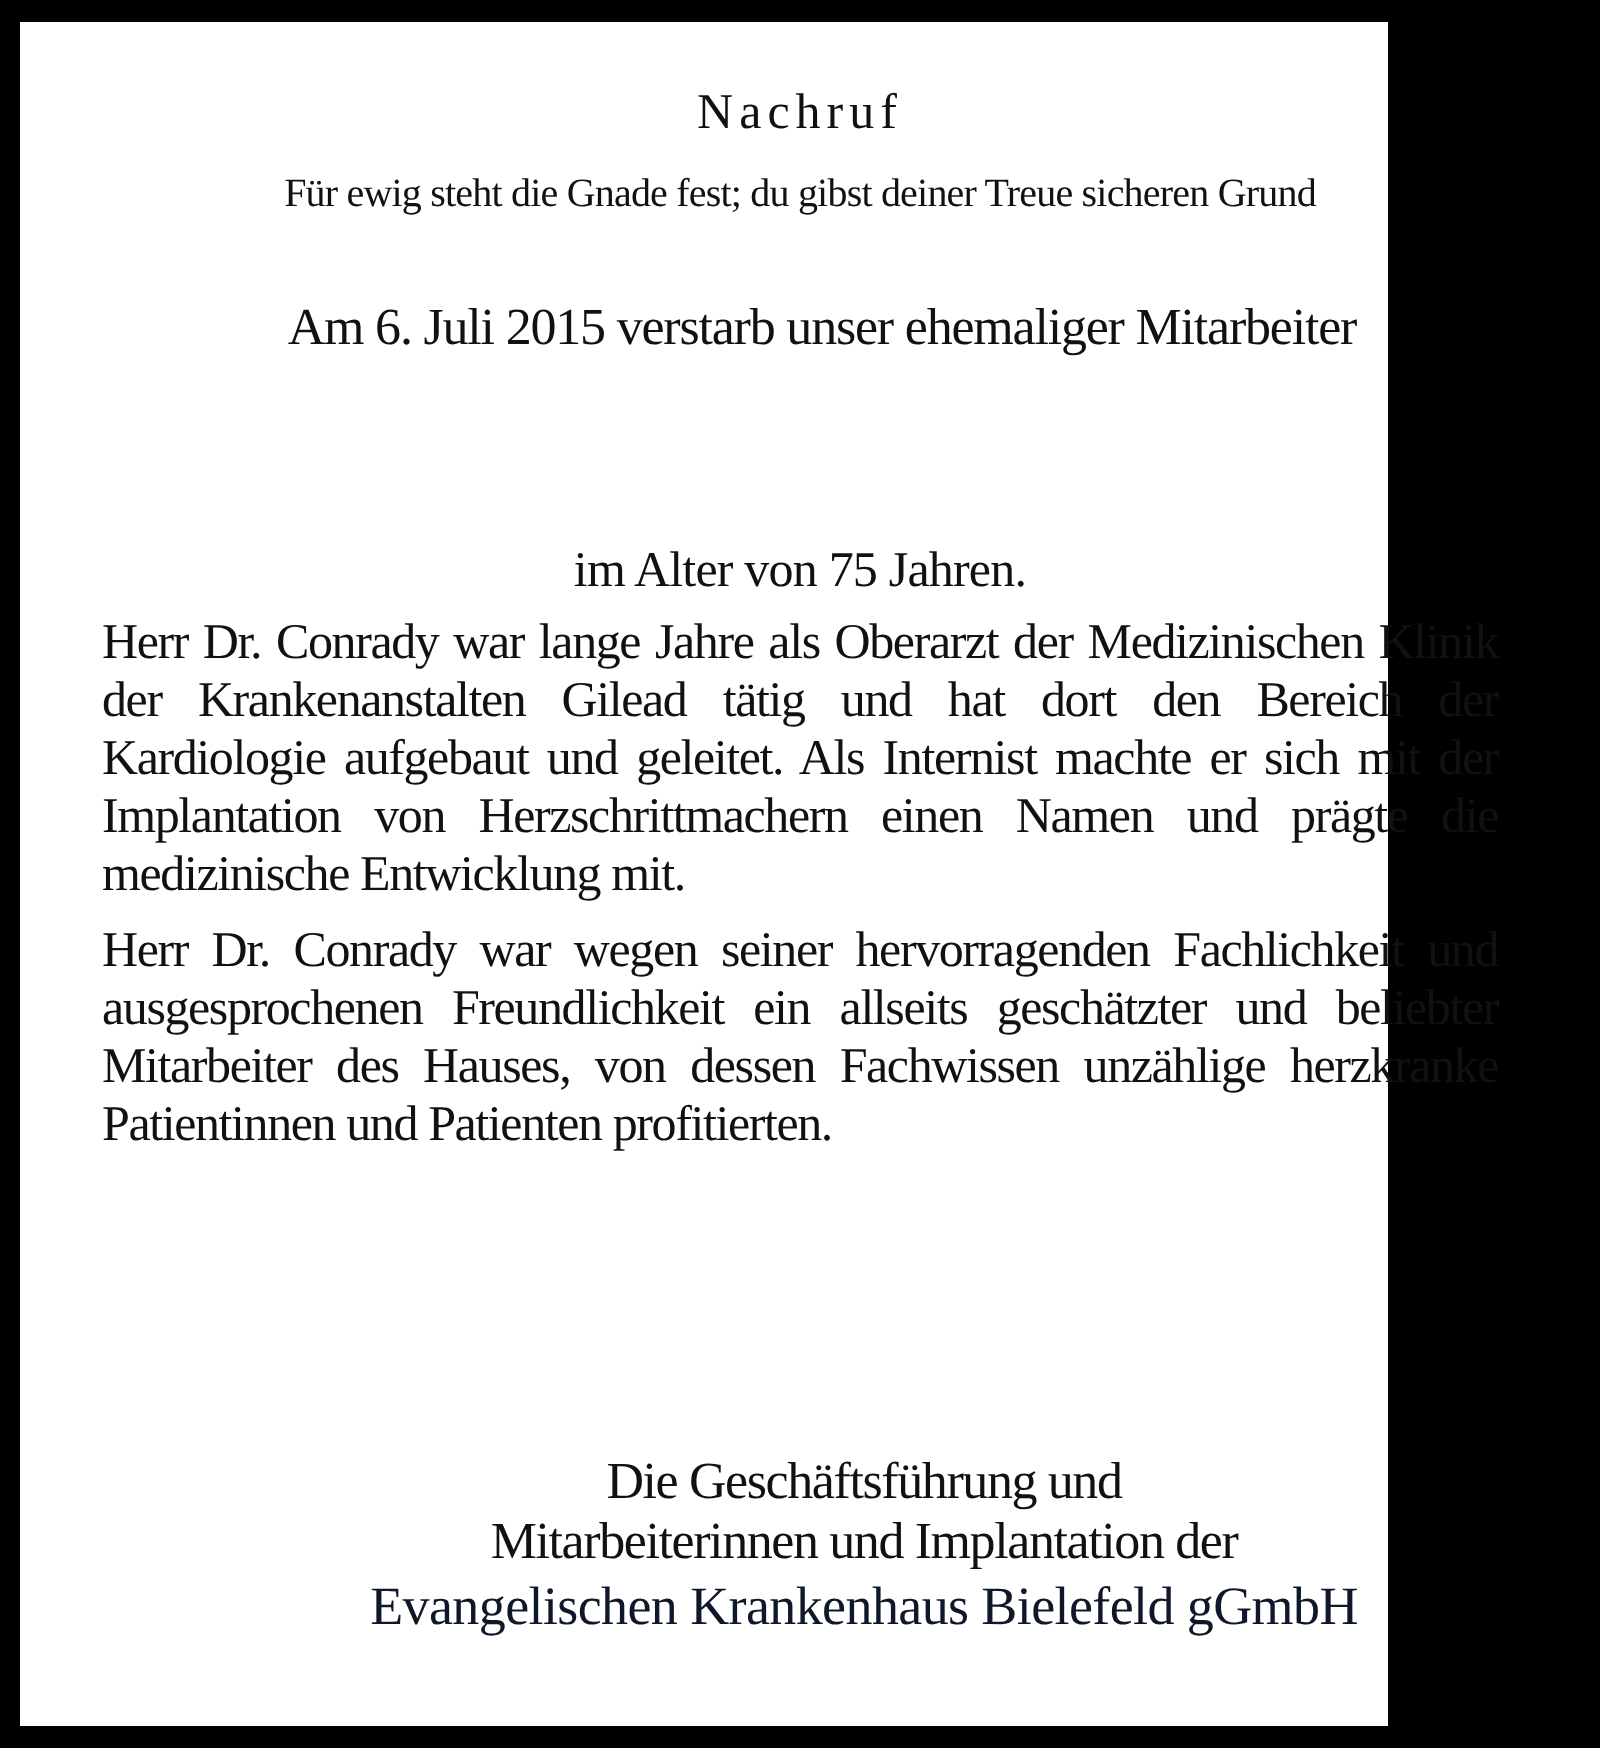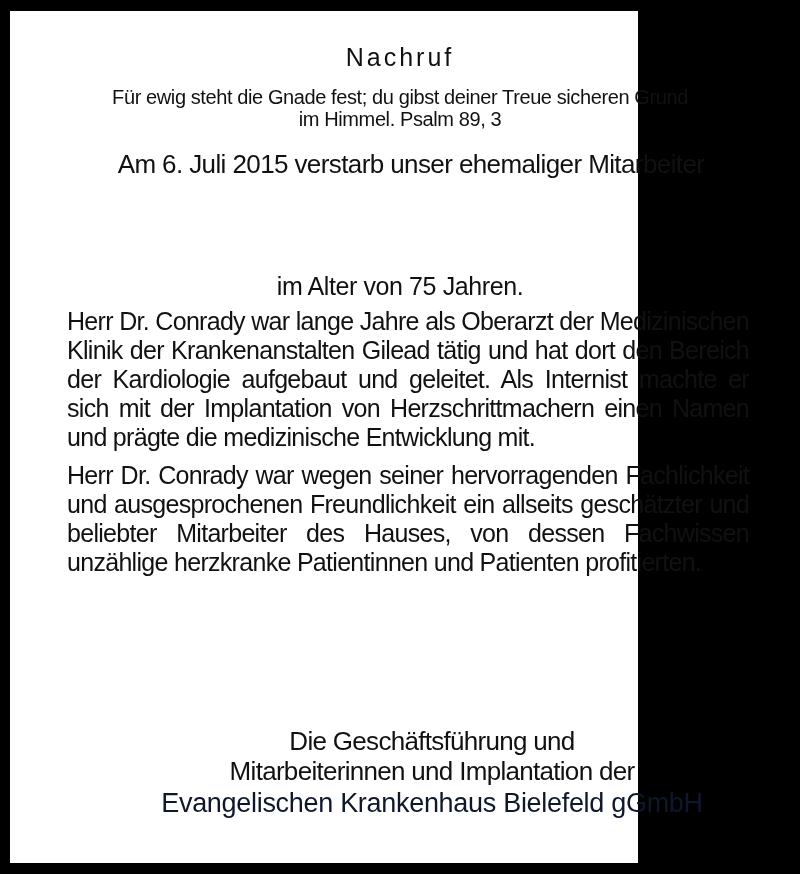--- a/index.html
+++ b/index.html
@@ -16,22 +16,23 @@
     }
     .frame {
       position: absolute;
       left: 0; top: 0;
       width: 800px; height: 874px;
       background: #000000;
     }
     .page {
       position: absolute;
       left: 10px; top: 11px;
-      width: 628px; height: 852px;
+      width: 684px; height: 852px;
       background: #ffffff;
+      font-family: Liberation Serif, serif;
     }
     .center { text-align: center; }
     .abs { position: absolute; left: 0; width: 780px; }
 
     .heading {
       top: 31px;
       font-size: 25px;
       letter-spacing: 3px;
       line-height: 30px;
       font-weight: normal;
@@ -65,21 +66,21 @@
       position: absolute;
       left: 41px;
       width: 698px;
       top: 296px;
       font-size: 25px;
       line-height: 29px;
       letter-spacing: -0.7px;
       text-align: justify;
     }
     .body-text p {
-      margin: 0 0 9px 16px;
+      margin: 0 0 9px 0;
       text-align: justify;
       text-align-last: left;
     }
     .closing {
       top: 715px;
       font-size: 26px;
       line-height: 30px;
       letter-spacing: -0.7px;
       padding-left: 32px;
     }
@@ -94,21 +95,20 @@
 </head>
 <body>
 
 <div class="frame">
   <div class="page">
 
     <div class="abs center heading">Nachruf</div>
 
     <div class="abs center psalm">
       <span class="line">Für ewig steht die Gnade fest; du gibst deiner Treue sicheren Grund</span>
-      <span class="line">im Himmel. Psalm 89, 3</span>
     </div>
 
     <div class="abs center intro">Am 6. Juli 2015 verstarb unser ehemaliger Mitarbeiter</div>
 
 
     <div class="abs center age">im Alter von 75 Jahren.</div>
 
     <div class="body-text">
       <p>Herr Dr. Conrady war lange Jahre als Oberarzt der Medizinischen Klinik der Krankenanstalten Gilead tätig und hat dort den Bereich der Kardiologie aufgebaut und geleitet. Als Internist machte er sich mit der Implantation von Herzschrittmachern einen Namen und prägte die medizinische Entwicklung mit.</p>
       <p>Herr Dr. Conrady war wegen seiner hervorragenden Fachlichkeit und ausgesprochenen Freundlichkeit ein allseits geschätzter und beliebter Mitarbeiter des Hauses, von dessen Fachwissen unzählige herzkranke Patientinnen und Patienten profitierten.</p>

